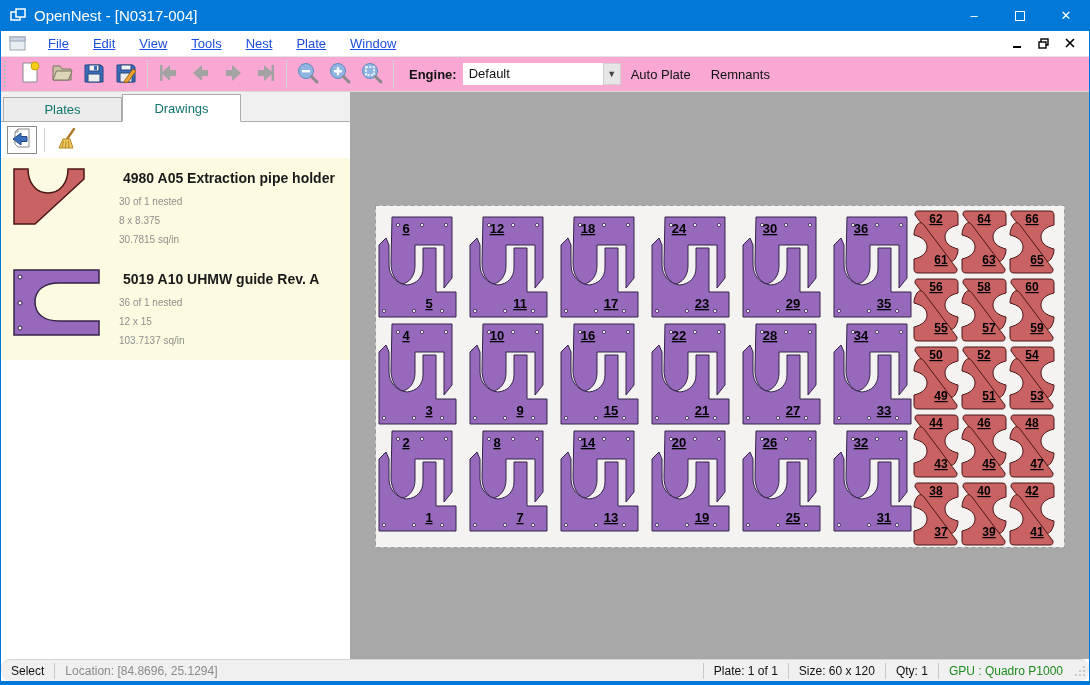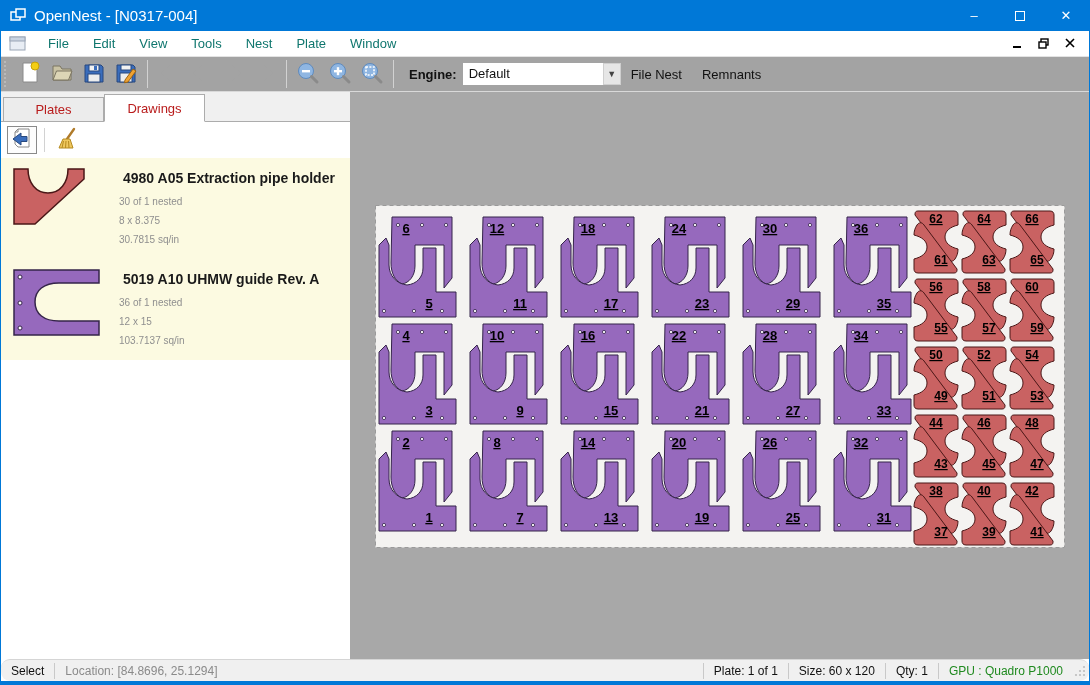--- a/index.html
+++ b/index.html
@@ -15,26 +15,26 @@
   .titlebar .title { font-size:15px; }
   .wincontrols { margin-left:auto; display:flex; height:31px; }
   .wincontrols .wc { width:46px; height:31px; display:flex; align-items:center; justify-content:center;
                      font-size:13px; color:#fff; }
   .wc .boxglyph { width:10px; height:10px; border:1px solid #fff; display:block; }
 
   
   .menubar { position:absolute; left:0; top:31px; right:0; height:26px; background:#fff;
              display:flex; align-items:center; border-bottom:1px solid #E3E3E3; }
   .menubar .mdiicon { margin:0 10px 0 8px; display:flex; }
-  .menu-item { padding:0 12px; height:26px; line-height:26px; color:#0f766e; }
+  .menu-item { padding:0 12px; height:26px; line-height:26px; color:#1d4ed8;text-decoration:underline; }
   .mdicontrols { margin-left:auto; display:flex; align-items:center; gap:4px; padding-right:8px; color:#000; }
   .mdicontrols .mc { width:22px; height:20px; display:flex; align-items:center; justify-content:center; }
 
   
-  .toolbar { position:absolute; left:0; top:57px; right:0; height:35px; background:#a3a3a3;
+  .toolbar { position:absolute; left:0; top:57px; right:0; height:35px; background:#f9a8d4;
              border-bottom:1px solid #D9D9D9; display:flex; align-items:center; }
   .tb-handle { width:6px; height:26px; margin:0 4px 0 3px; border-left:2px dotted #B9B9B9; }
   .tb-btn { width:32px; height:30px; display:flex; align-items:center; justify-content:center; }
   .tb-sep { width:1px; height:28px; background:#D2D2D2; margin:0 5px; }
   .engine { display:flex; align-items:center; margin-left:10px; }
   .engine-label { font-weight:bold; margin-right:6px; }
   .combo { display:flex; align-items:center; }
   .combo-field { width:140px; height:22px; background:#fff; padding:2px 6px; line-height:18px; }
   .combo-btn { width:18px; height:22px; background:#E6E6E6; border:1px solid #CFCFCF;
                display:flex; align-items:center; justify-content:center; font-size:9px; color:#444; }
@@ -42,22 +42,22 @@
 
   
   .bodyarea { position:absolute; left:0; top:92px; right:0; bottom:26px; }
   .panel { position:absolute; left:0; top:0; width:349px; bottom:0; background:#fff; }
   .canvas { position:absolute; left:349px; top:0; right:0; bottom:0; background:#A8A8A8; }
   .plate-svg { position:absolute; left:25px; top:113px; }
 
   
   .tabs { height:30px; background:#F0F0F0; display:flex; align-items:flex-end;
           border-bottom:1px solid #ACACAC; padding-left:2px; }
-  .tab { width:101px; height:24px; line-height:24px; text-align:center; background:#ECECEC;
-         border:1px solid #ACACAC; border-bottom:none; color:#b91c1c; }
+  .tab { width:119px; height:24px; line-height:24px; text-align:center; background:#ECECEC;
+         border:1px solid #ACACAC; border-bottom:none; color:#0f766e; }
   .tab.active { background:#fff; height:28px; line-height:28px; margin-bottom:-1px; border-bottom:1px solid #fff; }
 
   
   .ptools { height:36px; display:flex; align-items:center; background:#fff; padding-left:6px; }
   .ptool-btn { width:30px; height:28px; display:flex; align-items:center; justify-content:center; }
   .ptool-btn.framed { border:1px solid #8A8A8A; background:#fdfdfd; }
   .ptool-sep { width:1px; height:24px; background:#D2D2D2; margin:0 7px; }
 
   
   .dlist { background:#FCFAE1; }
@@ -216,21 +216,21 @@
         </span>
         <span class="tb-sep"></span>
       </div>
     <div class="engine">
       <span class="engine-label">Engine:</span>
       <span class="combo">
         <span class="combo-field">Default</span>
         <span class="combo-btn">▼</span>
       </span>
     </div>
-    <span class="tb-text">File Nest</span>
+    <span class="tb-text">Auto Plate</span>
     <span class="tb-text">Remnants</span>
   </div>
 
   <div class="bodyarea">
     <div class="panel">
       <div class="tabs" id="tabs">
           <div class="tab">Plates</div>
           <div class="tab active">Drawings</div>
         </div>
       <div class="ptools" id="ptools">

